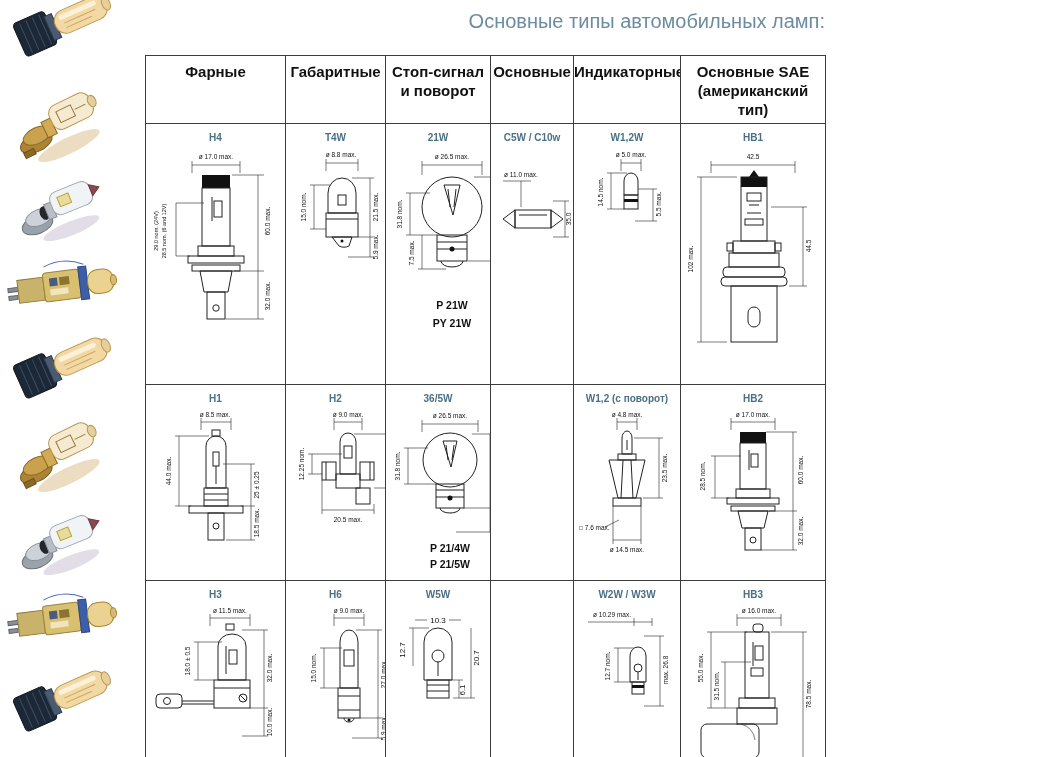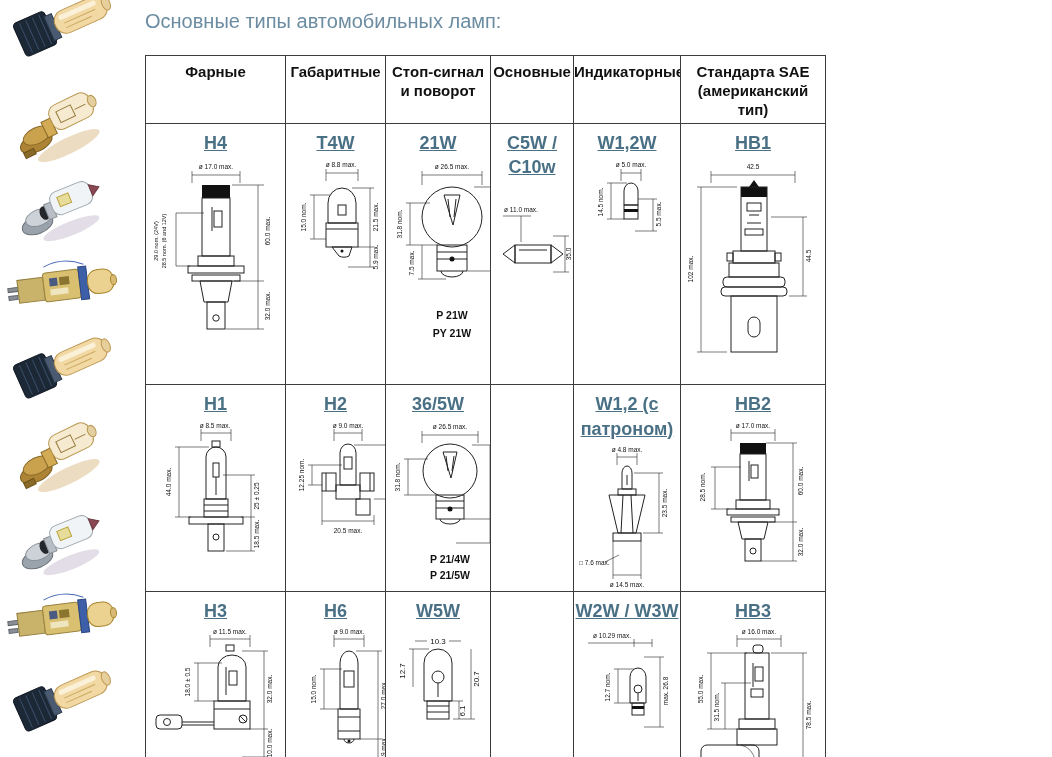--- a/index.html
+++ b/index.html
@@ -2,32 +2,32 @@
 <html><head>
 <meta charset="utf-8">
 <style>
   html,body{margin:0;padding:0;}
   body{width:1052px;height:757px;background:#ffffff;overflow:hidden;position:relative;
        font-family:"Liberation Sans",sans-serif;}
   
   .photo-strip{position:absolute;left:0;top:0;width:132px;height:757px;overflow:hidden;}
   .photo{position:absolute;left:2px;}
   
-  .page-title{position:absolute;left:145px;top:10px;width:680px;text-align:left;
+  .page-title{position:absolute;left:145px;top:10px;width:680px;text-align:right;
               font-size:20px;color:#6b8ca1;font-weight:normal;}
   
   .tbl-wrap{position:absolute;left:145px;top:55px;}
   table{border-collapse:collapse;table-layout:fixed;width:680px;}
   td{border:1px solid #3c3c3c;vertical-align:top;text-align:center;padding:0;overflow:hidden;}
   td.hdr{font-weight:bold;font-size:15px;color:#111;padding-top:7px;line-height:1.25;}
   tr.hrow td{height:60px;}
   tr.r1 td{height:260px;}
   tr.r2 td{height:195px;}
   tr.r3 td{height:185px;}
-  .lamp-name{margin-top:7px;font-weight:bold;font-size:18px;color:#4a7085;line-height:1.35;text-decoration:underline;}
+  .lamp-name{margin-top:7px;font-weight:bold;font-size:10px;color:#4a7085;line-height:1.35;}
   
   svg.draw{display:block;margin:4px auto 0;stroke:#222;fill:none;stroke-width:1;}
   svg.draw .dim{stroke-width:0.6;}
   svg.draw text{fill:#111;stroke:none;font-size:6.5px;font-family:"Liberation Sans",sans-serif;}
   svg.draw .cap{font-size:10.5px;font-weight:bold;}
   svg.draw .fl{fill:#111;stroke:none;}
 </style>
 </head>
 <body>
 
@@ -136,21 +136,21 @@
         <col style="width:107px">
         <col style="width:145px">
   </colgroup>
   <tbody>
         <tr class="hrow">
     <td class="hdr">Фарные</td>
     <td class="hdr">Габаритные</td>
     <td class="hdr">Стоп-сигнал и поворот</td>
     <td class="hdr">Основные</td>
     <td class="hdr">Индикаторные</td>
-    <td class="hdr">Стандарта SAE (американский тип)</td>
+    <td class="hdr">Основные SAE (американский тип)</td>
   </tr>
 
   <tr class="r1">
 
     <td>
       <div class="lamp-name">H4</div>
       <svg class="draw" width="140" height="215" viewBox="0 0 140 215">
         <line class="dim" x1="46" y1="16" x2="94" y2="16"></line>
               <line class="dim" x1="46" y1="12" x2="46" y2="24"></line>
               <line class="dim" x1="94" y1="12" x2="94" y2="24"></line>
@@ -402,21 +402,21 @@
               <line class="dim" x1="70" y1="122" x2="108" y2="122"></line>
         <text x="112" y="110" transform="rotate(-90 112 110)" text-anchor="middle">7.5 max.</text>
         <text class="cap" x="64" y="142" text-anchor="middle">P 21/4W</text>
         <text class="cap" x="64" y="158" text-anchor="middle">P 21/5W</text>
       </svg>
     </td>
 
     <td></td>
 
     <td>
-      <div class="lamp-name">W1,2 (с патроном)</div>
+      <div class="lamp-name">W1,2 (с поворот)</div>
       <svg class="draw" width="105" height="146" viewBox="0 0 105 146">
         <line class="dim" x1="42" y1="12" x2="62" y2="12"></line>
               <line class="dim" x1="42" y1="8" x2="42" y2="20"></line>
               <line class="dim" x1="62" y1="8" x2="62" y2="20"></line>
         <text x="52" y="7" text-anchor="middle">ø 4.8 max.</text>
         <path d="M47,44 V28 a5,7 0 0 1 10,0 V44 Z"></path>
         <line x1="52" y1="30" x2="52" y2="40"></line>
         <rect x="43" y="44" width="18" height="6"></rect>
         <path d="M34,50 L70,50 L61,88 L43,88 Z"></path>
         <line x1="48" y1="50" x2="46" y2="88"></line>

